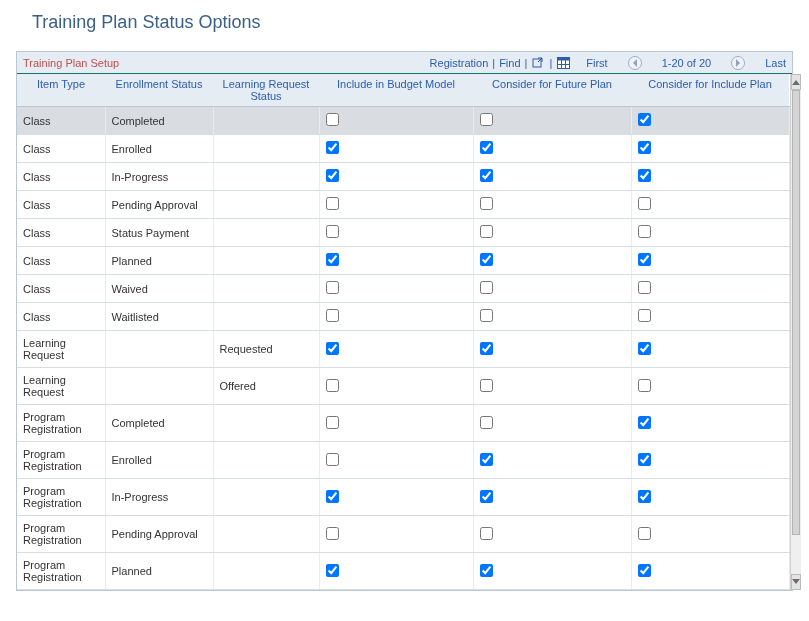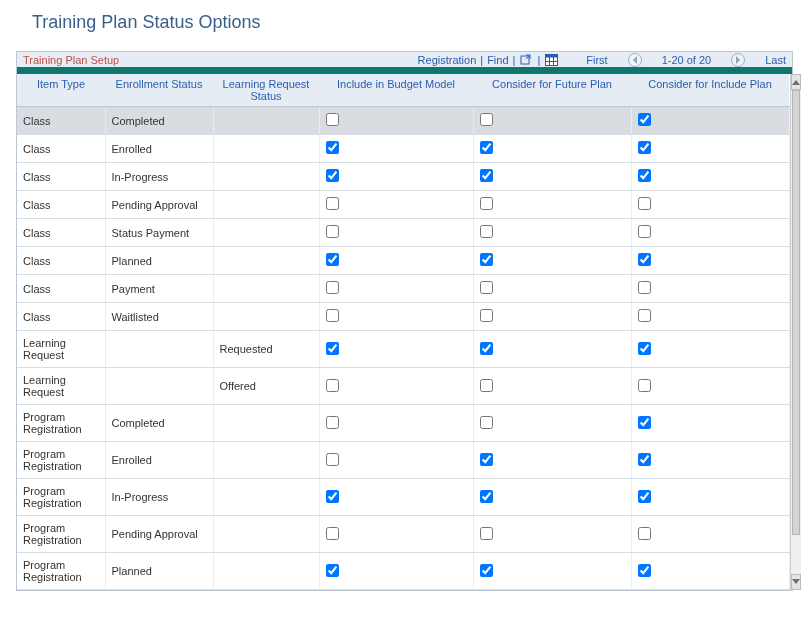--- a/index.html
+++ b/index.html
@@ -18,21 +18,21 @@
   margin: 4px 0 18px 16px;
 }
 .grid-wrap {
   border: 1px solid #bcc7d4;
   position: relative;
 }
 .grid-header-row {
   display: flex;
   align-items: center;
   background: #e6ecf3;
-  border-bottom: 7px solid #0f766e;
+  border-bottom: 1px solid #0f766e;
   height: 22px;
   padding: 0 6px;
 }
 .grid-title {
   color: #c0504d;
   font-weight: normal;
   flex: 0 0 auto;
 }
 .grid-tools {
   flex: 1 1 auto;
@@ -45,21 +45,21 @@
 .tool-link { color: #2a5db0; text-decoration: none; cursor: pointer; }
 .tool-sep { color: #2a5db0; }
 .tool-icon {
   display: inline-flex;
   width: 14px; height: 14px;
   align-items: center; justify-content: center;
   color: #2a5db0; cursor: pointer;
 }
 .pager {
   display: flex; align-items: center; gap: 20px;
-  margin-left: 24px;
+  margin-left: 12px;
   color: #2a5db0;
 }
 .pager .arrow-btn {
   width: 14px; height: 14px;
   border-radius: 50%;
   border: 1px solid #9cb0c9;
   background: #f0f3f8;
   display: inline-flex; align-items: center; justify-content: center;
   cursor: pointer;
 }
@@ -243,21 +243,21 @@
           <tr>
             <td>Class</td>
             <td>Planned</td>
             <td></td>
             <td><input type="checkbox" checked="" style=""></td>
             <td><input type="checkbox" checked="" style=""></td>
             <td><input type="checkbox" checked="" style=""></td>
           </tr>
           <tr>
             <td>Class</td>
-            <td>Payment</td>
+            <td>Waived</td>
             <td></td>
             <td><input type="checkbox" style=""></td>
             <td><input type="checkbox" style=""></td>
             <td><input type="checkbox" style=""></td>
           </tr>
           <tr>
             <td>Class</td>
             <td>Waitlisted</td>
             <td></td>
             <td><input type="checkbox" style=""></td>

